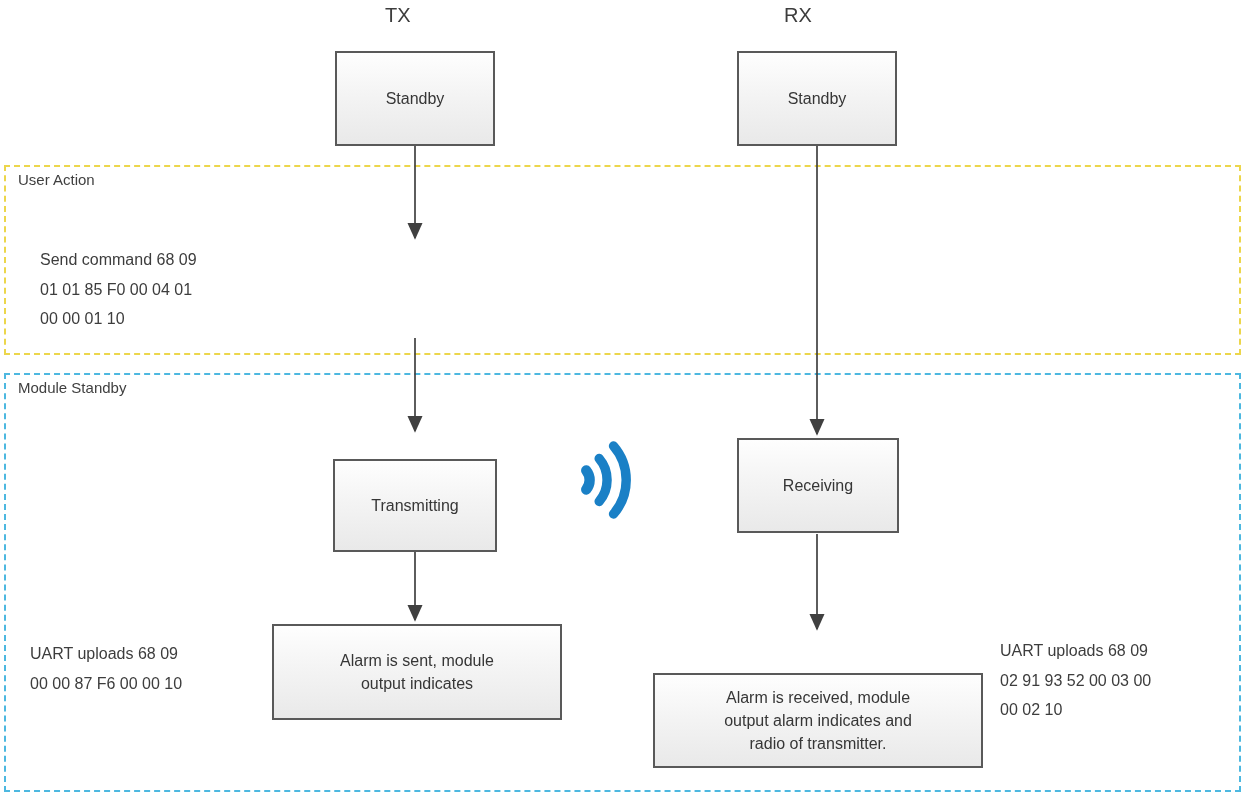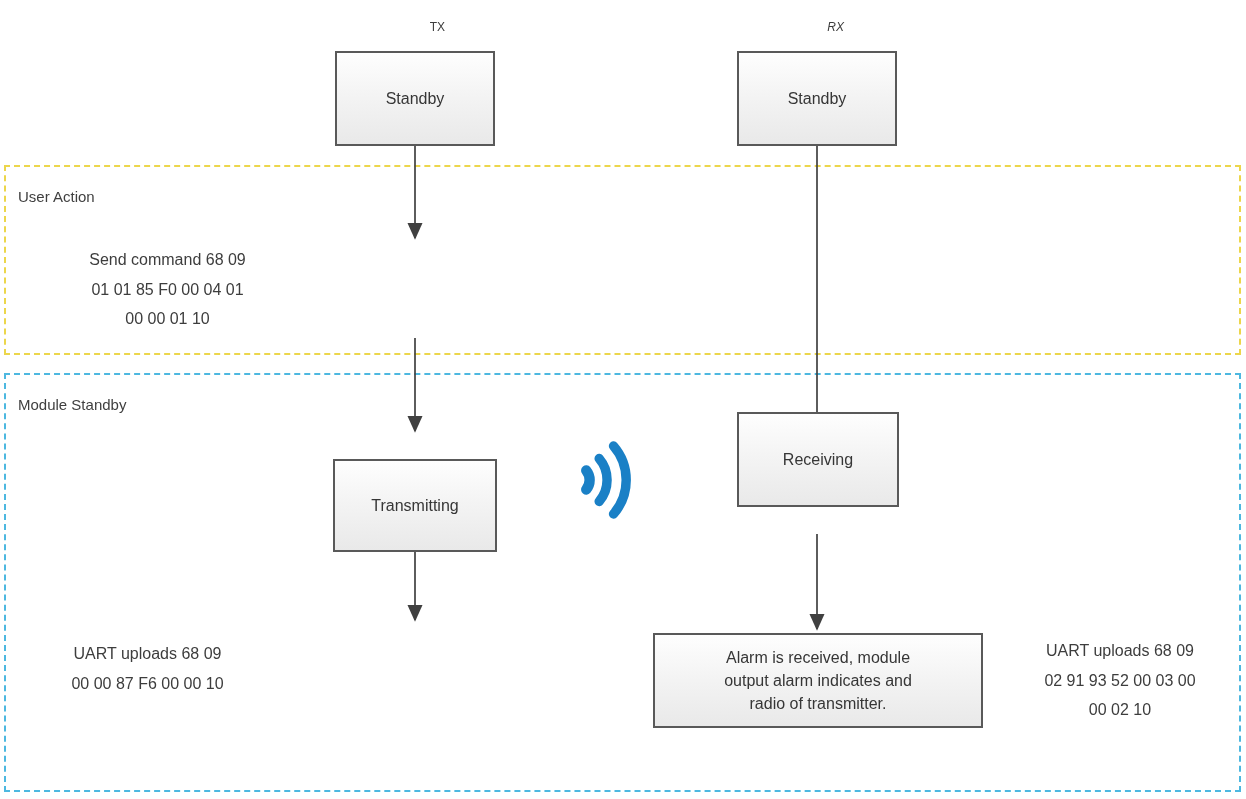--- a/index.html
+++ b/index.html
@@ -1,40 +1,40 @@
 <!DOCTYPE html>
 <html><head>
 <meta charset="utf-8">
 <style>
   html,body{margin:0;padding:0;background:#ffffff;}
   body{font-family:"Liberation Sans", sans-serif;color:#3d3d3d;}
   #canvas{position:relative;width:1246px;height:799px;background:#ffffff;overflow:hidden;}
 
-  .col-header{position:absolute;top:20px;font-size:12px;color:#3d3d3d;text-align:right;width:60px;}
+  .col-header{position:absolute;top:4px;font-size:20px;color:#3d3d3d;text-align:left;width:60px;}
   #tx-header{left:385px;}
-  #rx-header{left:784px;font-style:italic;}
+  #rx-header{left:784px;}
 
   .region{position:absolute;box-sizing:border-box;background:transparent;}
   #region-user-action{left:4px;top:165px;width:1237px;height:190px;border:2px dashed #ecd64b;}
   #region-module-handling{left:4px;top:373px;width:1237px;height:419px;border:2px dashed #4db8e0;}
-  .region-label{position:absolute;left:12px;top:21px;font-size:15px;color:#3f3f3f;}
+  .region-label{position:absolute;left:12px;top:4px;font-size:15px;color:#3f3f3f;}
 
   .node{position:absolute;box-sizing:border-box;border:2px solid #595959;
         background:linear-gradient(180deg,#fefefe 0%,#f4f4f4 45%,#e9e9e9 100%);
         display:flex;align-items:center;justify-content:center;text-align:center;
         font-size:16px;color:#363636;line-height:1.45;padding:4px 2px;}
   #node-tx-standby{left:335px;top:51px;width:160px;height:95px;}
   #node-rx-standby{left:737px;top:51px;width:160px;height:95px;}
   #node-tx-send-alarm{left:336px;top:242px;width:159px;height:95px;}
   #node-tx-transmitting{left:333px;top:435px;width:164px;height:93px;margin-top:24px;}
-  #node-rx-receiving{left:737px;top:412px;width:162px;height:95px;}
+  #node-rx-receiving{left:737px;top:438px;width:162px;height:95px;}
   #node-tx-result{left:272px;top:624px;width:290px;height:96px;}
   #node-rx-result{left:653px;top:633px;width:330px;height:95px;}
 
-  .annotation{position:absolute;font-size:16px;color:#3d3d3d;text-align:center;
+  .annotation{position:absolute;font-size:16px;color:#3d3d3d;text-align:left;
               white-space:pre-line;line-height:1.85;}
   #annotation-send-command{left:40px;top:245px;width:255px;}
   #annotation-uart-tx{left:30px;top:639px;width:235px;}
   #annotation-uart-rx{left:1000px;top:636px;width:240px;}
 
   #arrow-layer{position:absolute;left:0;top:0;width:1246px;height:799px;pointer-events:none;}
   #signal-icon{position:absolute;left:563px;top:424px;width:85px;height:112px;}
 </style>
 </head>
 <body>
@@ -61,21 +61,23 @@
     <line x1="415" y1="338" x2="415" y2="431" stroke="#404040" stroke-width="1.7" marker-end="url(#arrowhead)"></line>
     <line x1="415" y1="528" x2="415" y2="620" stroke="#404040" stroke-width="1.7" marker-end="url(#arrowhead)"></line>
     <line x1="817" y1="146" x2="817" y2="434" stroke="#404040" stroke-width="1.7" marker-end="url(#arrowhead)"></line>
     <line x1="817" y1="534" x2="817" y2="629" stroke="#404040" stroke-width="1.7" marker-end="url(#arrowhead)"></line>
   </svg>
 
   <div class="node" id="node-tx-standby">Standby</div>
   <div class="node" id="node-rx-standby">Standby</div>
   <div class="node" id="node-tx-transmitting">Transmitting</div>
   <div class="node" id="node-rx-receiving">Receiving</div>
-  <div class="node" id="node-rx-result" style="white-space:pre-line;">Alarm is received, module
+  <div class="node" id="node-tx-result" style="white-space:pre-line;">Alarm is sent, module
+output indicates</div>
+  <div class="node" id="node-rx-result" style="white-space:pre-line;margin-top:40px;">Alarm is received, module
 output alarm indicates and
 radio of transmitter.</div>
 
   <div class="annotation" id="annotation-send-command">Send command 68 09
 01 01 85 F0 00 04 01
 00 00 01 10</div>
   <div class="annotation" id="annotation-uart-tx">UART uploads 68 09
 00 00 87 F6 00 00 10</div>
   <div class="annotation" id="annotation-uart-rx">UART uploads 68 09
 02 91 93 52 00 03 00

